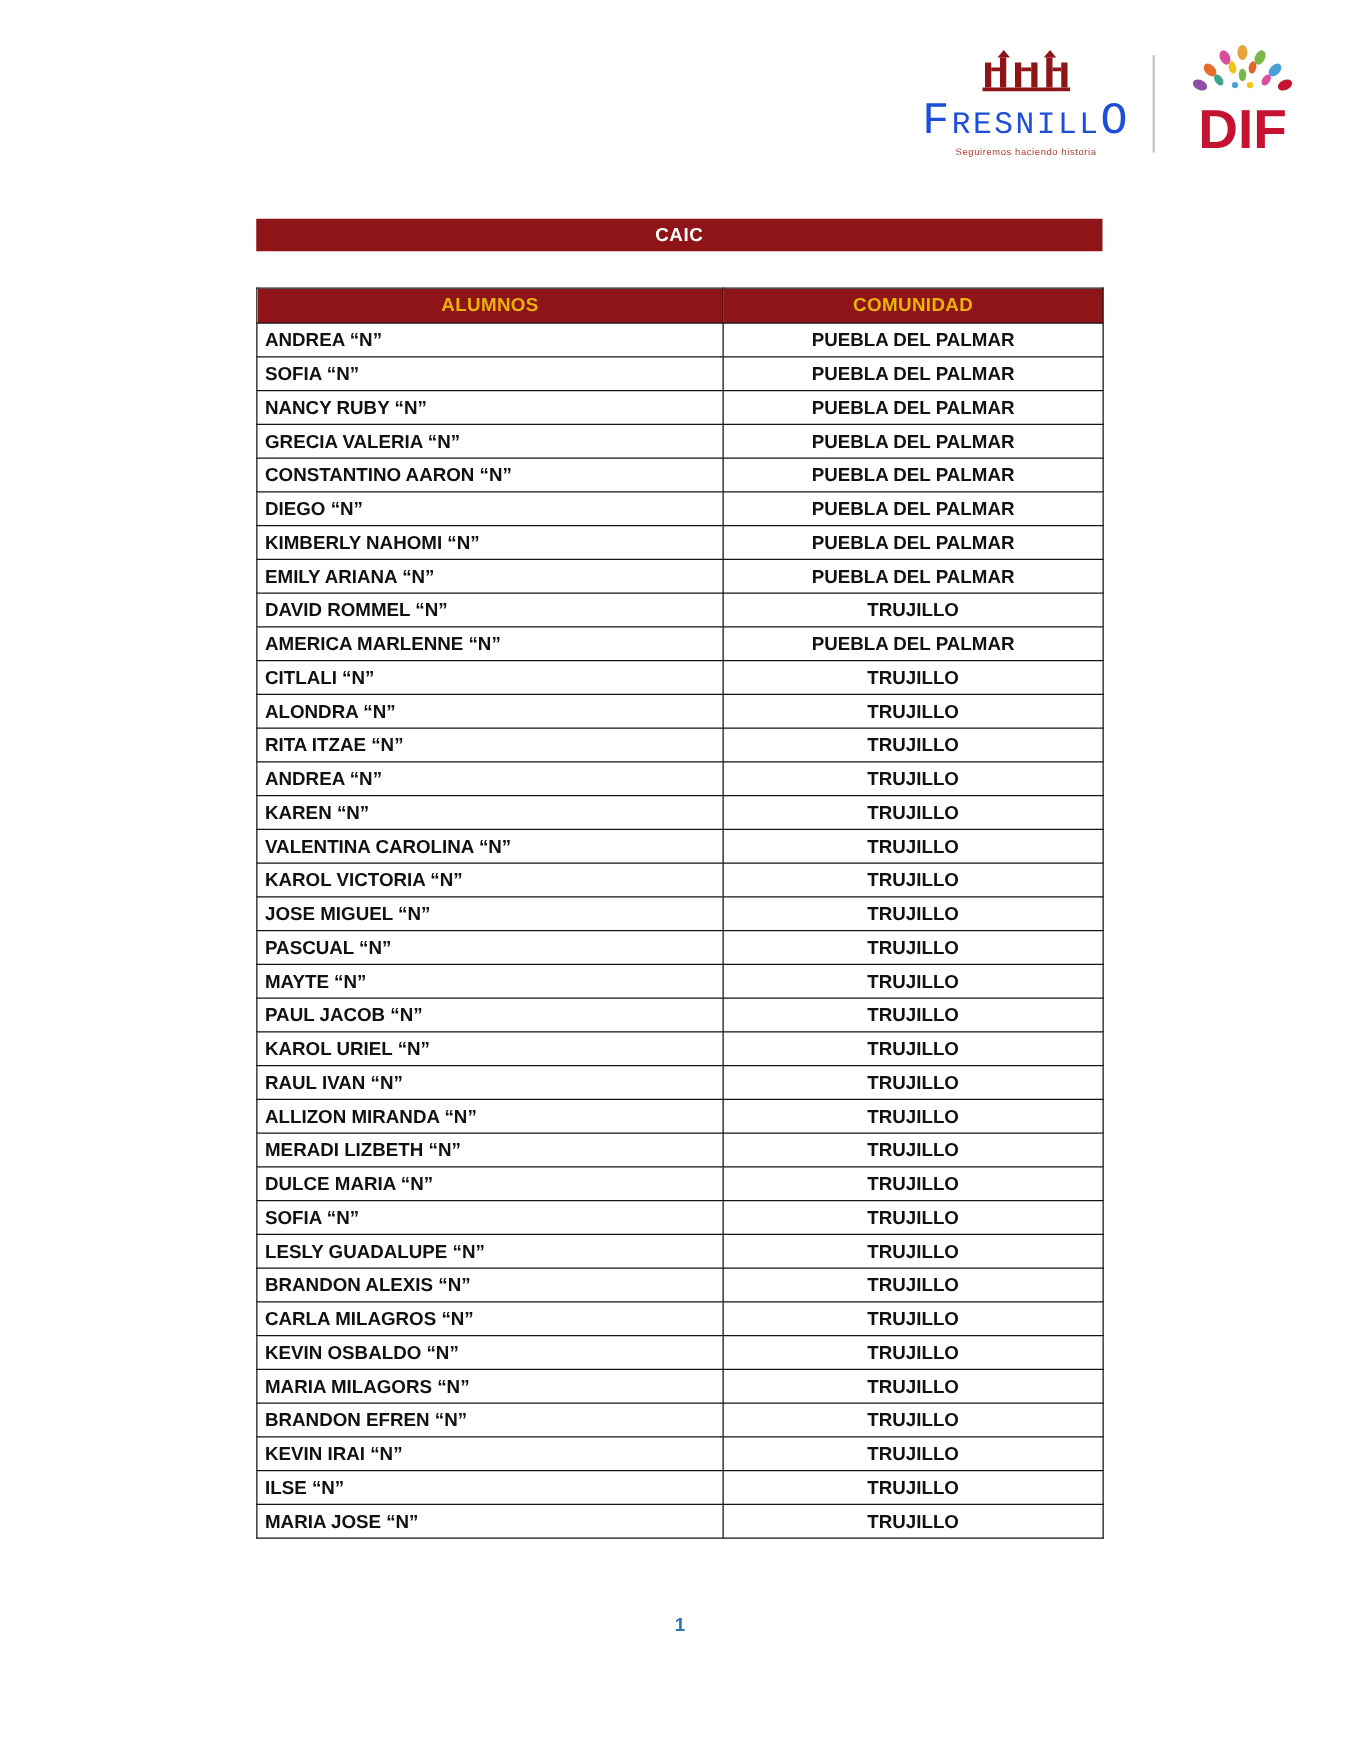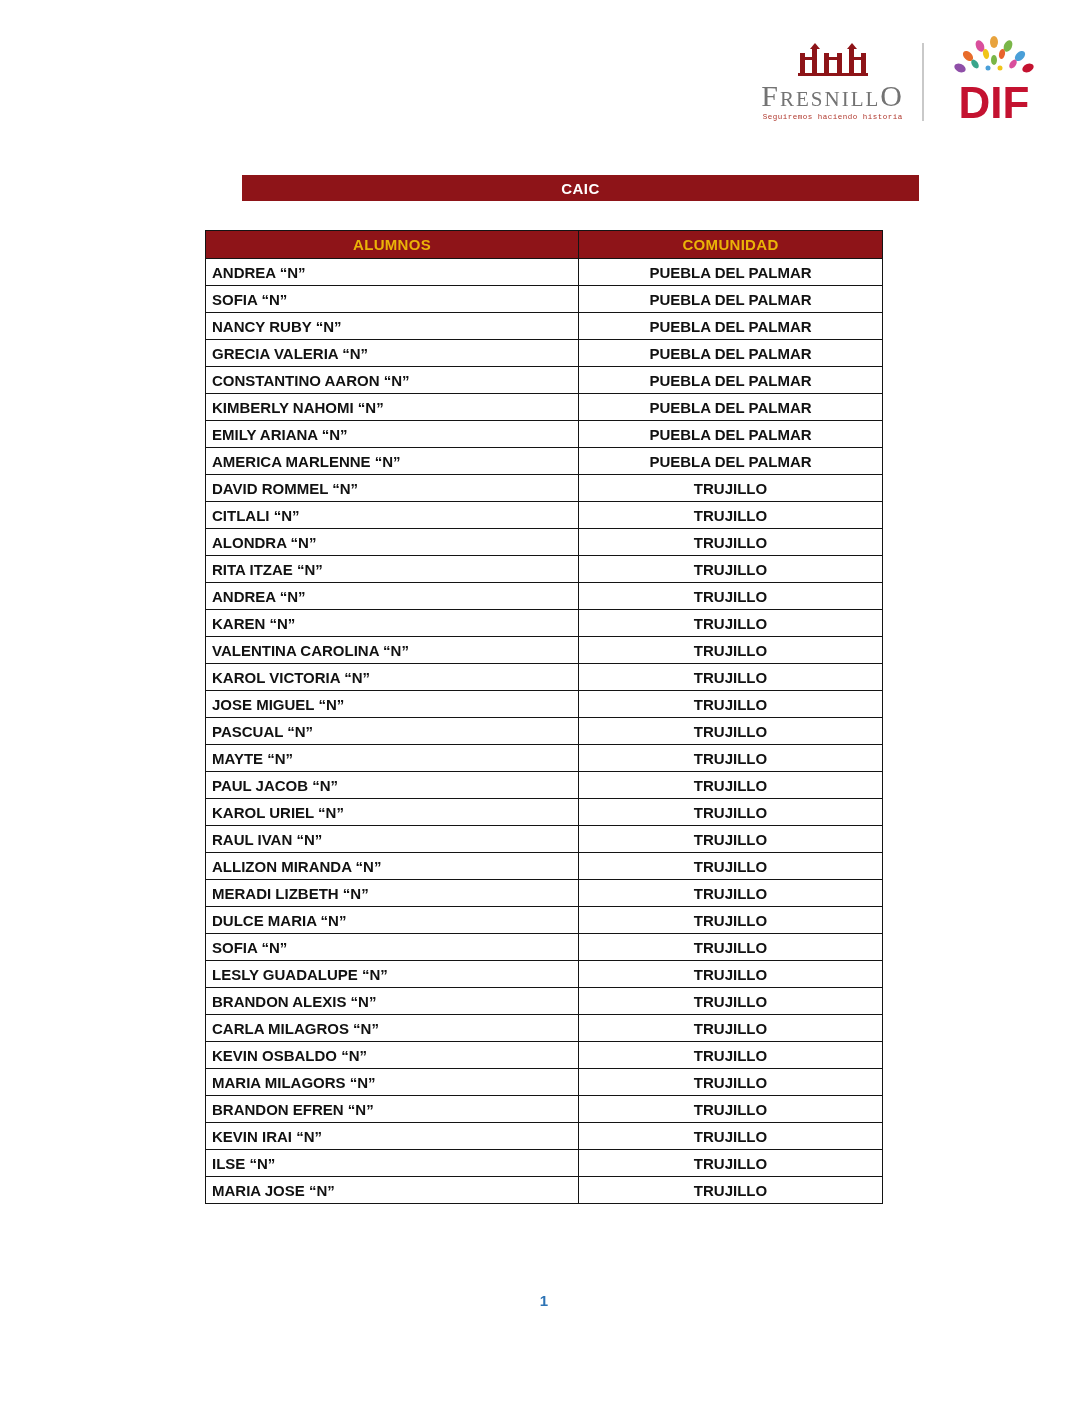--- a/index.html
+++ b/index.html
@@ -21,33 +21,32 @@
     align-items: center;
     gap: 18px;
   }
   .fresnillo-logo {
     display: flex;
     flex-direction: column;
     align-items: center;
     color: #8e1418;
   }
   .fresnillo-name {
-    font-family: Liberation Serif, serif;
+    font-family: Liberation Mono, monospace;
     font-variant: small-caps;
-    font-size: 30px;
+    font-size: 36px;
     letter-spacing: 2px;
     line-height: 1;
-    color: #737373;
+    color: #1d4ed8;
   }
   .fresnillo-tagline {
     font-size: 7.5px;
     letter-spacing: 0.5px;
     color: #b0392e;
     margin-top: 2px;
-    font-family: Liberation Mono, monospace;
   }
   .logo-divider {
     width: 2px;
     height: 78px;
     background: #c9c9c9;
   }
   .dif-logo {
     display: flex;
     flex-direction: column;
     align-items: center;
@@ -61,21 +60,20 @@
     width: 677px;
     height: 26px;
     background: #8e1418;
     color: #ffffff;
     font-weight: bold;
     font-size: 15px;
     display: flex;
     align-items: center;
     justify-content: center;
     letter-spacing: 0.5px;
-    margin-left: 37px;
   }
 
   
   .table-wrap {
     position: absolute;
     left: 205px;
     top: 230px;
     width: 677px;
   }
   table {
@@ -205,34 +203,38 @@
         </tr>
         <tr>
           <td class="alumno-cell">GRECIA VALERIA “N”</td>
           <td class="comunidad-cell">PUEBLA DEL PALMAR</td>
         </tr>
         <tr>
           <td class="alumno-cell">CONSTANTINO AARON “N”</td>
           <td class="comunidad-cell">PUEBLA DEL PALMAR</td>
         </tr>
         <tr>
+          <td class="alumno-cell">DIEGO “N”</td>
+          <td class="comunidad-cell">PUEBLA DEL PALMAR</td>
+        </tr>
+        <tr>
           <td class="alumno-cell">KIMBERLY NAHOMI “N”</td>
           <td class="comunidad-cell">PUEBLA DEL PALMAR</td>
         </tr>
         <tr>
           <td class="alumno-cell">EMILY ARIANA “N”</td>
           <td class="comunidad-cell">PUEBLA DEL PALMAR</td>
         </tr>
         <tr>
+          <td class="alumno-cell">DAVID ROMMEL “N”</td>
+          <td class="comunidad-cell">TRUJILLO</td>
+        </tr>
+        <tr>
           <td class="alumno-cell">AMERICA MARLENNE “N”</td>
           <td class="comunidad-cell">PUEBLA DEL PALMAR</td>
-        </tr>
-        <tr>
-          <td class="alumno-cell">DAVID ROMMEL “N”</td>
-          <td class="comunidad-cell">TRUJILLO</td>
         </tr>
         <tr>
           <td class="alumno-cell">CITLALI “N”</td>
           <td class="comunidad-cell">TRUJILLO</td>
         </tr>
         <tr>
           <td class="alumno-cell">ALONDRA “N”</td>
           <td class="comunidad-cell">TRUJILLO</td>
         </tr>
         <tr>

